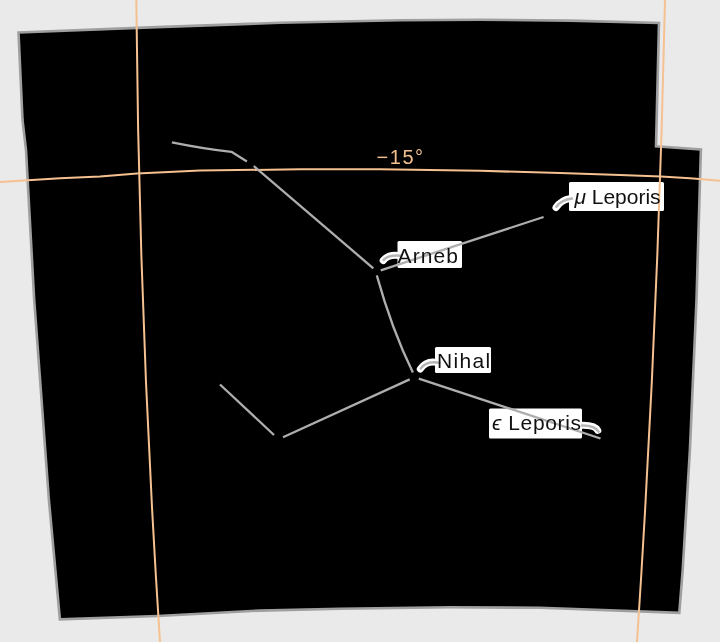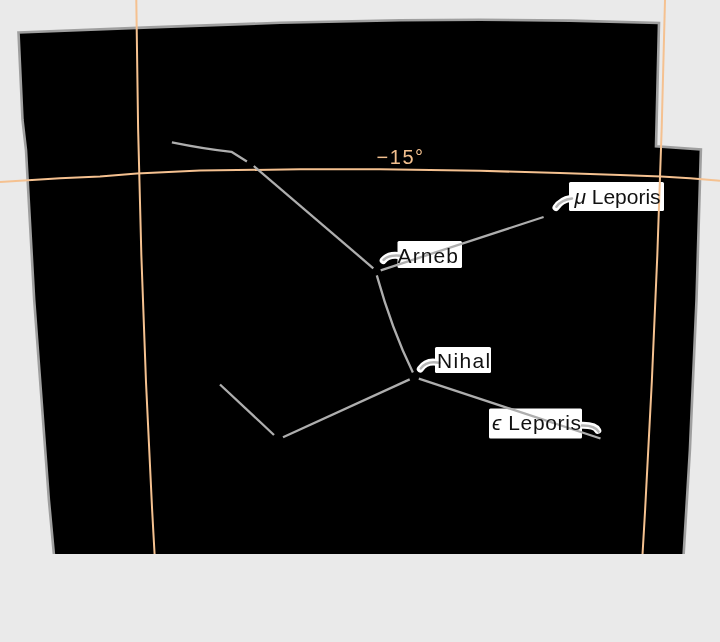--- a/index.html
+++ b/index.html
@@ -1,16 +1,16 @@
 <!DOCTYPE html>
 <html><head>
 <meta charset="utf-8">
 <style>
   html,body{margin:0;padding:0;background:#eaeaea;}
-  #fig{width:720px;height:554px;position:relative;overflow:hidden;filter:opacity(0.999);}
+  #fig{width:720px;height:642px;position:relative;overflow:hidden;filter:opacity(0.999);}
   svg{display:block;}
   text{font-family:"Liberation Sans",sans-serif;}
 </style>
 </head>
 <body>
 <div id="fig">
 <svg width="720" height="642" viewBox="0 0 720 642">
 
   <rect x="0" y="0" width="720" height="642" fill="#eaeaea"></rect>
 

